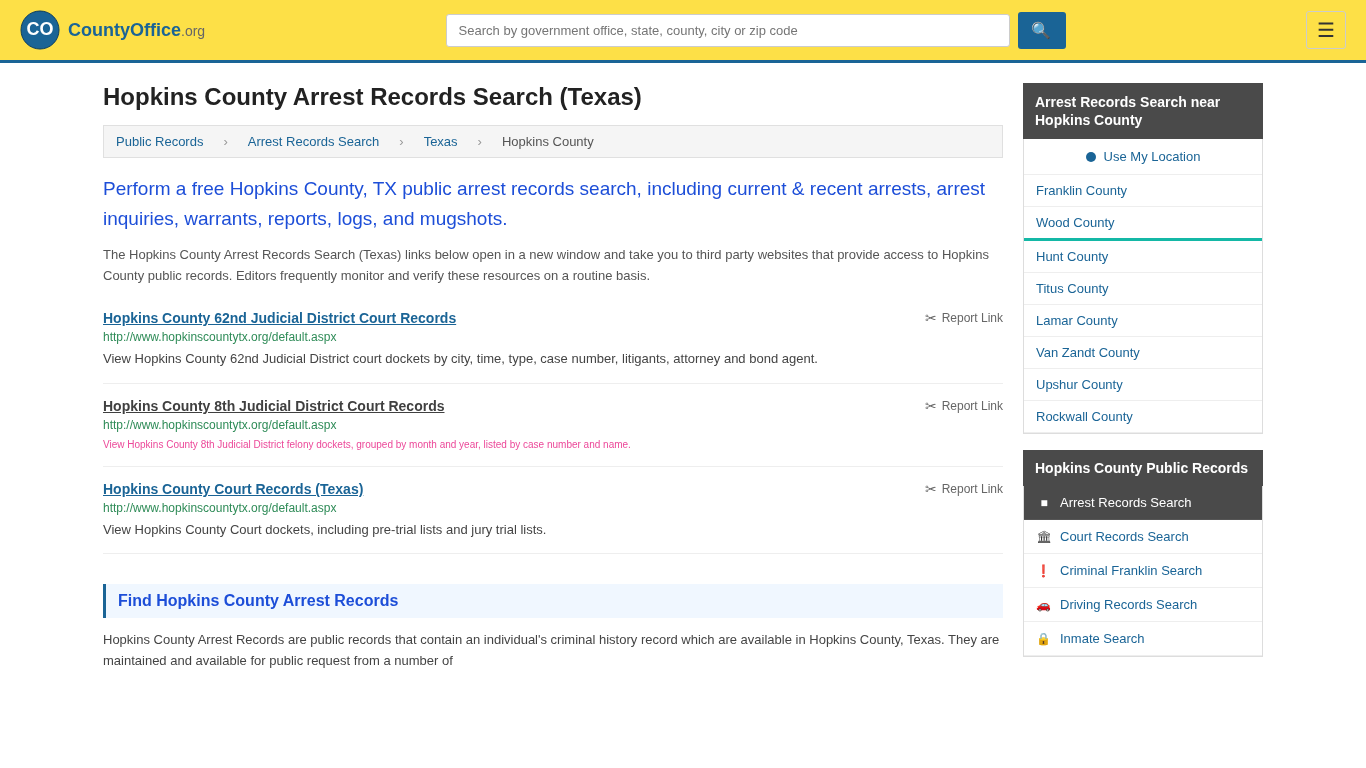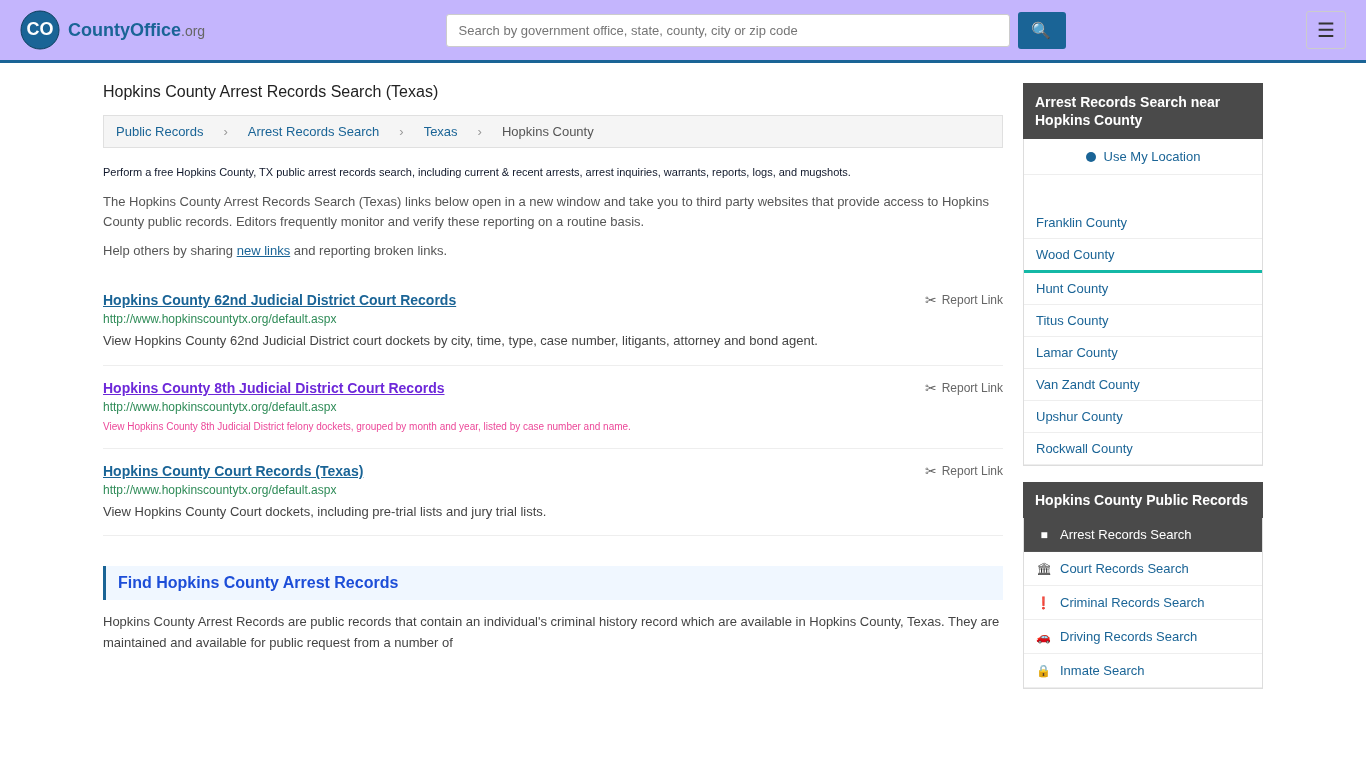--- a/index.html
+++ b/index.html
@@ -1,20 +1,20 @@
 <!DOCTYPE html>
 <html><head>
   <meta charset="utf-8">
   <style>
     * { margin: 0; padding: 0; box-sizing: border-box; }
     body { font-family: Arial, sans-serif; font-size: 14px; color: #333; background: #fff; }
 
     
     #header {
-      background: #c4b5fd;
+      background: #fde047;
       border-bottom: 3px solid #1a6496;
       padding: 10px 20px;
       display: flex;
       align-items: center;
       justify-content: space-between;
     }
     #logo-area {
       display: flex;
       align-items: center;
       gap: 8px;
@@ -275,53 +275,50 @@
     <button id="search-button" style="background:#1a6496;border:none;padding:9px 14px;cursor:pointer;border-radius:3px;color:#fff;font-size:16px;">🔍</button>
   </div>
   <div id="header-right">
     <button id="menu-button" style="background:none;border:1px solid #ccc;cursor:pointer;font-size:20px;color:#333;padding:6px 10px;border-radius:3px;">☰</button>
   </div>
 </div>
 
 <div id="main-container">
 
   <div id="content">
-    <h1 id="page-title" style="font-size:16px;font-weight:normal;color:#222;margin-bottom:14px;">Hopkins County Arrest Records Search (Texas)</h1>
+    <h1 id="page-title" style="font-size:24px;font-weight:bold;color:#222;margin-bottom:14px;">Hopkins County Arrest Records Search (Texas)</h1>
 
     <div id="breadcrumb" style="display:flex;align-items:center;gap:20px;font-size:13px;color:#555;background:#f5f5f5;padding:8px 12px;border:1px solid #e0e0e0;margin-bottom:16px;">
       <a href="#" style="color:#1a6496;text-decoration:none;">Public Records</a>
       <span style="color:#999;">›</span>
       <a href="#" style="color:#1a6496;text-decoration:none;">Arrest Records Search</a>
       <span style="color:#999;">›</span>
       <a href="#" style="color:#1a6496;text-decoration:none;">Texas</a>
       <span style="color:#999;">›</span>
       <span style="color:#555;">Hopkins County</span>
     </div>
 
-    <p id="intro-text" style="font-size:11px;line-height:1.6;margin-bottom:10px;color:#0f172a;">Perform a free Hopkins County, TX public arrest records search, including current &amp; recent arrests, arrest inquiries, warrants, reports, logs, and mugshots.</p>
-    <p id="intro-text2" style="font-size:13px;line-height:1.6;margin-bottom:10px;color:#555;">The Hopkins County Arrest Records Search (Texas) links below open in a new window and take you to third party websites that provide access to Hopkins County public records. Editors frequently monitor and verify these reporting on a routine basis.</p>
-    <p id="help-text" style="font-size:13px;color:#555;margin-bottom:20px;">
-      <span>Help others by sharing</span> <a href="#" style="color:#1a6496;text-decoration:underline;">new links</a> <span>and reporting broken links.</span>
-    </p>
+    <p id="intro-text" style="font-size:19px;line-height:1.6;margin-bottom:10px;color:#1d4ed8;">Perform a free Hopkins County, TX public arrest records search, including current &amp; recent arrests, arrest inquiries, warrants, reports, logs, and mugshots.</p>
+    <p id="intro-text2" style="font-size:13px;line-height:1.6;margin-bottom:10px;color:#555;">The Hopkins County Arrest Records Search (Texas) links below open in a new window and take you to third party websites that provide access to Hopkins County public records. Editors frequently monitor and verify these resources on a routine basis.</p>
 
     <div class="record-entry">
       <div class="record-header">
         <a class="record-title" href="#" style="font-size:14px;font-weight:bold;color:#1a6496;text-decoration:underline;">Hopkins County 62nd Judicial District Court Records</a>
         <div class="report-link" style="display:flex;align-items:center;gap:5px;font-size:12px;color:#666;cursor:pointer;">
           <span style="font-size:14px;">✂</span>
           <span>Report Link</span>
         </div>
       </div>
       <div class="record-url" style="color:#2e8b57;font-size:12px;margin-bottom:5px;">http://www.hopkinscountytx.org/default.aspx</div>
       <div class="record-desc" style="font-size:13px;color:#444;line-height:1.5;">View Hopkins County 62nd Judicial District court dockets by city, time, type, case number, litigants, attorney and bond agent.</div>
     </div>
 
     <div class="record-entry">
       <div class="record-header">
-        <a class="record-title" href="#" style="font-size:14px;font-weight:bold;color:#6d28d9;text-decoration:underline;">Hopkins County 8th Judicial District Court Records</a>
+        <a class="record-title" href="#" style="font-size:14px;font-weight:bold;color:#404040;text-decoration:underline;">Hopkins County 8th Judicial District Court Records</a>
         <div class="report-link" style="display:flex;align-items:center;gap:5px;font-size:12px;color:#666;cursor:pointer;">
           <span style="font-size:14px;">✂</span>
           <span>Report Link</span>
         </div>
       </div>
       <div class="record-url" style="color:#2e8b57;font-size:12px;margin-bottom:5px;">http://www.hopkinscountytx.org/default.aspx</div>
       <div class="record-desc" style="font-size:10px;color:#ec4899;line-height:1.5;">View Hopkins County 8th Judicial District felony dockets, grouped by month and year, listed by case number and name.</div>
     </div>
 
     <div class="record-entry">
@@ -344,21 +341,21 @@
 
   <div id="sidebar" style="width:240px;flex-shrink:0;">
 
     <div class="sidebar-section">
       <div class="sidebar-header" style="background:#4a4a4a;color:#fff;padding:10px 12px;font-size:14px;font-weight:bold;line-height:1.3;">Arrest Records Search near Hopkins County</div>
       <div class="sidebar-content" style="border:1px solid #ddd;border-top:none;">
         <div class="sidebar-location" style="display:flex;align-items:center;gap:8px;padding:10px 12px;border-bottom:1px solid #eee;font-size:13px;color:#1a6496;cursor:pointer;">
           <span style="width:10px;height:10px;background:#1a6496;border-radius:50%;display:inline-block;flex-shrink:0;"></span>
           <span>Use My Location</span>
         </div>
-        <a class="sidebar-link" href="#" style="display:block;padding:8px 12px;font-size:13px;color:#1a6496;text-decoration:none;border-bottom:1px solid #eee;margin-top:32px;">Franklin County</a>
+        <a class="sidebar-link" href="#" style="display:block;padding:8px 12px;font-size:13px;color:#1a6496;text-decoration:none;border-bottom:1px solid #eee;">Franklin County</a>
         <a class="sidebar-link" href="#" style="display:block;padding:8px 12px;font-size:13px;color:#1a6496;text-decoration:none;border-bottom:3px solid #14b8a6;">Wood County</a>
         <a class="sidebar-link" href="#" style="display:block;padding:8px 12px;font-size:13px;color:#1a6496;text-decoration:none;border-bottom:1px solid #eee;">Hunt County</a>
         <a class="sidebar-link" href="#" style="display:block;padding:8px 12px;font-size:13px;color:#1a6496;text-decoration:none;border-bottom:1px solid #eee;">Titus County</a>
         <a class="sidebar-link" href="#" style="display:block;padding:8px 12px;font-size:13px;color:#1a6496;text-decoration:none;border-bottom:1px solid #eee;">Lamar County</a>
         <a class="sidebar-link" href="#" style="display:block;padding:8px 12px;font-size:13px;color:#1a6496;text-decoration:none;border-bottom:1px solid #eee;">Van Zandt County</a>
         <a class="sidebar-link" href="#" style="display:block;padding:8px 12px;font-size:13px;color:#1a6496;text-decoration:none;border-bottom:1px solid #eee;">Upshur County</a>
         <a class="sidebar-link" href="#" style="display:block;padding:8px 12px;font-size:13px;color:#1a6496;text-decoration:none;border-bottom:1px solid #eee;">Rockwall County</a>
       </div>
     </div>
 
@@ -371,21 +368,21 @@
           <span style="color:#fff;font-size:13px;">Arrest Records Search</span>
         </div>
 
         <div class="public-records-item" style="display:flex;align-items:center;gap:8px;padding:9px 12px;border-bottom:1px solid #eee;font-size:13px;cursor:pointer;color:#333;">
           <span class="item-icon" style="width:16px;text-align:center;font-size:12px;flex-shrink:0;">🏛</span>
           <a href="#" style="color:#1a6496;text-decoration:none;font-size:13px;">Court Records Search</a>
         </div>
 
         <div class="public-records-item" style="display:flex;align-items:center;gap:8px;padding:9px 12px;border-bottom:1px solid #eee;font-size:13px;cursor:pointer;color:#333;">
           <span class="item-icon" style="width:16px;text-align:center;font-size:12px;flex-shrink:0;">❗</span>
-          <a href="#" style="color:#1a6496;text-decoration:none;font-size:13px;">Criminal Records Search</a>
+          <a href="#" style="color:#1a6496;text-decoration:none;font-size:13px;">Criminal Franklin Search</a>
         </div>
 
         <div class="public-records-item" style="display:flex;align-items:center;gap:8px;padding:9px 12px;border-bottom:1px solid #eee;font-size:13px;cursor:pointer;color:#333;">
           <span class="item-icon" style="width:16px;text-align:center;font-size:12px;flex-shrink:0;">🚗</span>
           <a href="#" style="color:#1a6496;text-decoration:none;font-size:13px;">Driving Records Search</a>
         </div>
 
         <div class="public-records-item" style="display:flex;align-items:center;gap:8px;padding:9px 12px;border-bottom:1px solid #eee;font-size:13px;cursor:pointer;color:#333;">
           <span class="item-icon" style="width:16px;text-align:center;font-size:12px;flex-shrink:0;">🔒</span>
           <a href="#" style="color:#1a6496;text-decoration:none;font-size:13px;">Inmate Search</a>

